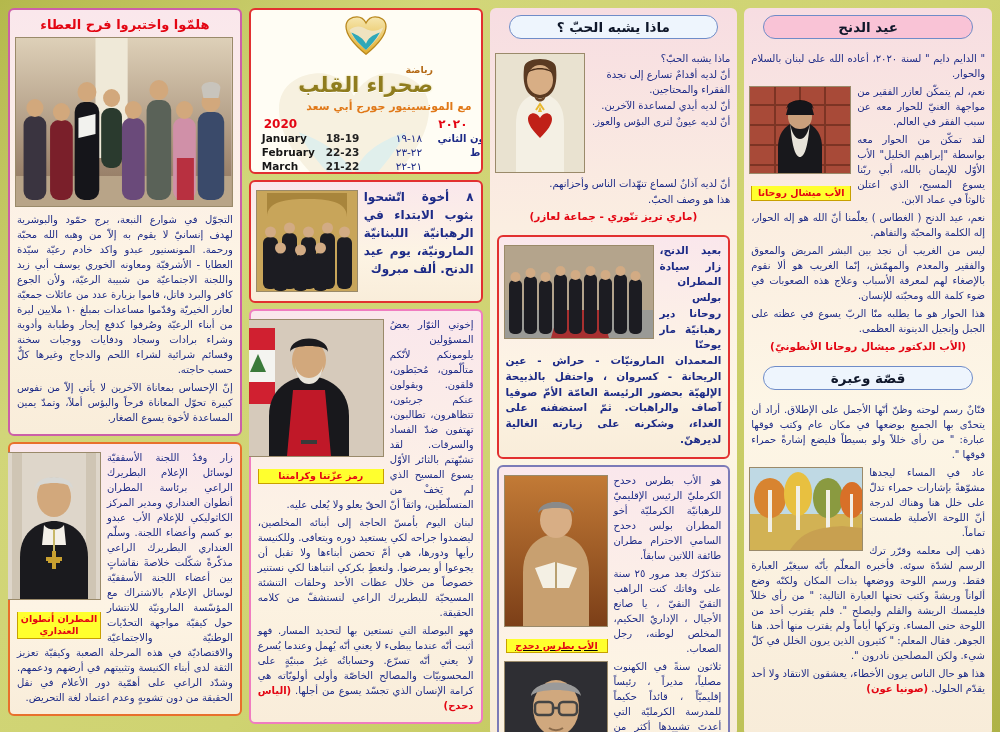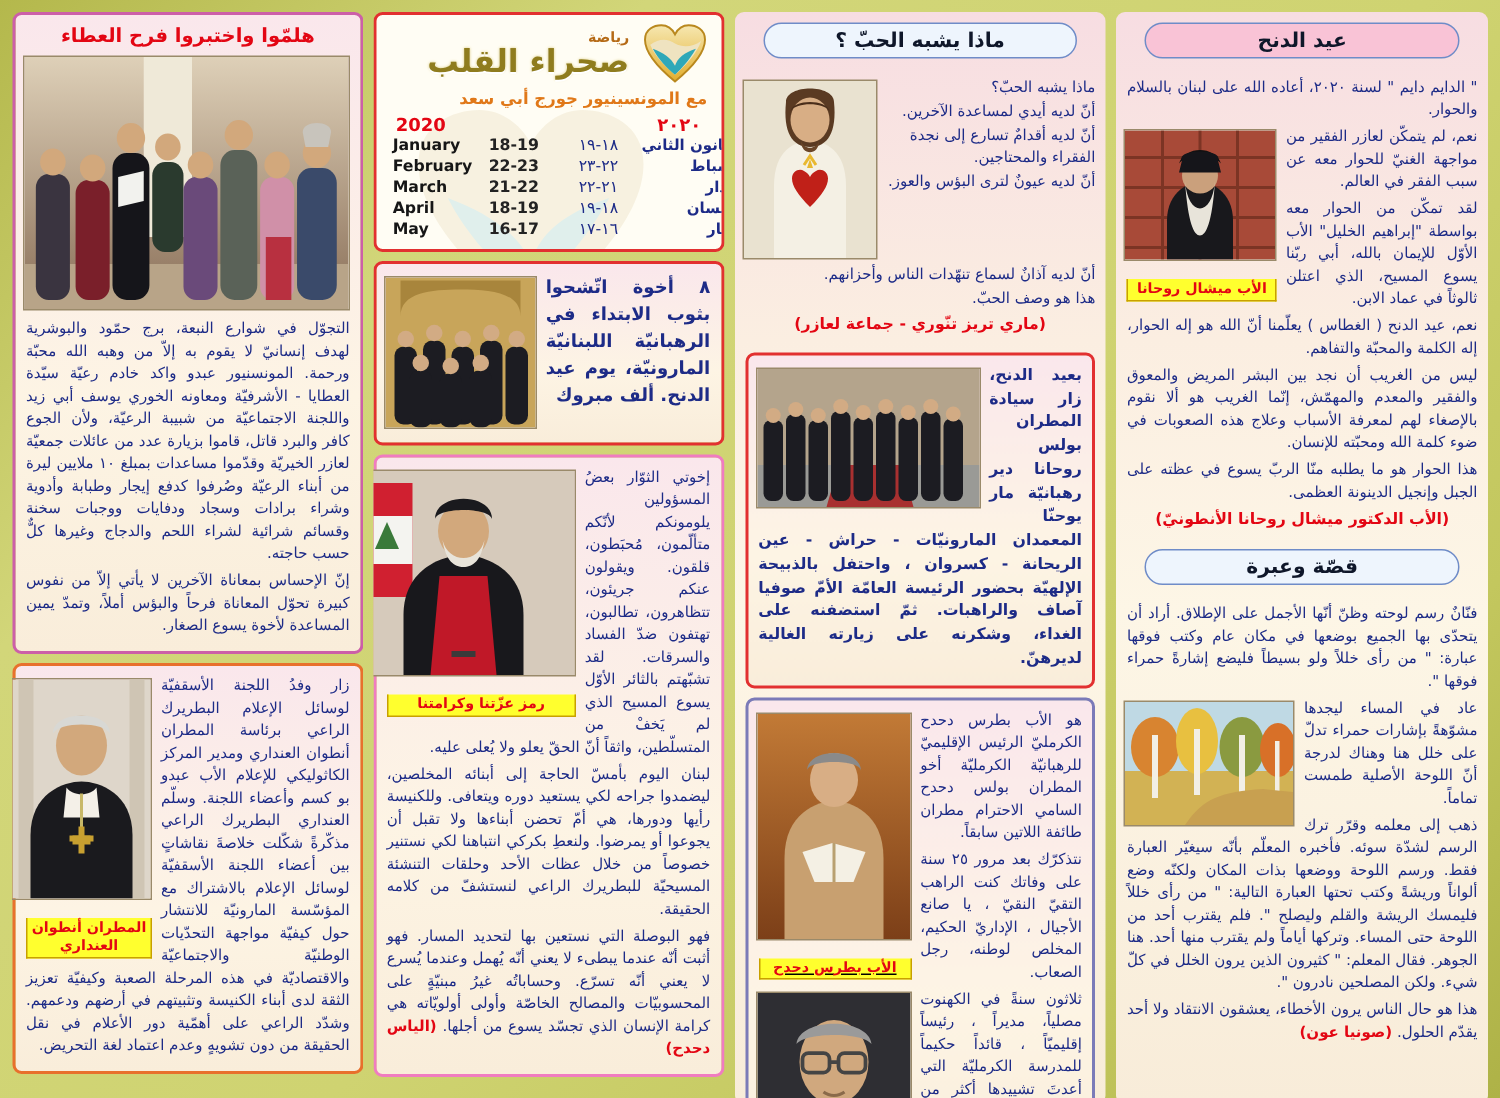--- a/index.html
+++ b/index.html
@@ -25,31 +25,31 @@
   figure{margin:2px 6px 3px 0;float:left;}
   figure svg{display:block;border:1px solid #9a8a6a;}
   figcaption{background:#ffff2e;color:#e30613;font-weight:bold;text-align:center;font-size:9.5px;
              line-height:1.25;border:1px solid #c8a000;border-top:none;padding:1px 2px;margin-top:12px;}
   .wide{float:none;margin:0 0 5px;}
   .wide svg{width:100%;}
   .clear{clear:both;}
   
   .masthead{background:#fffdf4;border:2px solid #e23030;border-radius:6px;padding:6px 9px;position:relative;overflow:hidden;}
   .wm{position:absolute;left:18px;top:60px;opacity:.28;pointer-events:none;}
-  .logo-row{display:flex;flex-direction:row;align-items:center;gap:8px;direction:rtl;position:relative;}
+  .logo-row{display:flex;flex-direction:column;align-items:center;gap:8px;direction:rtl;position:relative;}
   .title-block{text-align:center;}
   .logo-small{color:#b56a16;font-size:9.5px;font-weight:bold;margin:0 0 -2px;text-align:right;}
   .logo-title{color:#8f7c1e;font-size:21px;font-weight:bold;text-shadow:0 1px 0 #fff,0 0 2px #d8c878;}
   .subtitle{color:#e07818;font-weight:bold;font-size:11px;text-align:right;margin:3px 0 4px;position:relative;}
   .cal{direction:ltr;font-size:10.5px;position:relative;}
   .cal-head{display:flex;justify-content:space-between;color:#e30613;font-weight:bold;font-size:12px;padding:0 4px;}
   .cal-row{display:grid;grid-template-columns:64px 60px 1fr 76px;align-items:baseline;padding:1px 2px;}
   .cm{font-weight:bold;color:#161616;}
   .cd{color:#222;font-weight:bold;}
-  .ca{color:#1d2b87;text-align:center;direction:rtl;}
+  .ca{color:#1d2b87;text-align:center;direction:rtl;margin-left:10px;}
   .cn{color:#1d2b87;text-align:right;font-weight:bold;font-size:10px;}
   
   .love-line{text-align:right;margin:0 0 1px;padding-left:27px;}
   .big{font-size:12px;font-weight:bold;}
   .semib{font-size:10.5px;font-weight:bold;}
 </style>
 </head>
 <body>
 
 <div class="page">
@@ -120,22 +120,22 @@
           <path d="M28 14C28 2 60 2 60 14 62 34 56 44 44 44 32 44 26 34 28 14Z" fill="#5a3a22"></path>
           <ellipse cx="44" cy="26" rx="13" ry="15" fill="#d8ae85"></ellipse>
           <path d="M31 20C35 14 53 14 57 20 55 12 33 12 31 20Z" fill="#4a2e1a"></path>
           <path d="M38 40C40 46 48 46 50 40 50 50 38 50 38 40Z" fill="#6a4528"></path>
           <path d="M44 84C36 76 32 70 32 65 32 60 37 58 40 60 42 61 43 62 44 64 45 62 46 61 48 60 51 58 56 60 56 65 56 70 52 76 44 84Z" fill="#c02018"></path>
           <path d="M44 52L46 58H42Z" fill="#e8b830"></path>
           <path d="M40 56L44 50 48 56" stroke="#e8b830" stroke-width="2" fill="none"></path>
         </svg>
       </figure>
       <p class="love-line">ماذا يشبه الحبّ؟</p>
+      <p class="love-line">أنّ لديه أقدامٌ تسارع إلى نجدة الفقراء والمحتاجين.</p>
       <p class="love-line">أنّ لديه أيدي لمساعدة الآخرين.</p>
-      <p class="love-line">أنّ لديه أقدامٌ تسارع إلى نجدة الفقراء والمحتاجين.</p>
       <p class="love-line">أنّ لديه عيونٌ لترى البؤس والعوز.</p>
       <p class="love-line clear">أنّ لديه آذانٌ لسماع تنهّدات الناس وأحزانهم.</p>
       <p class="love-line">هذا هو وصف الحبّ.</p>
       <p class="credit">(ماري تريز تنّوري - جماعة لعازر)</p>
     </div>
     <div class="box b-red">
       <figure style="width:148px;">
         <svg width="148" height="92" viewBox="0 0 148 92">
           <rect width="148" height="64" fill="#b4a48c"></rect>
           <rect y="64" width="148" height="28" fill="#9a9a96"></rect>

